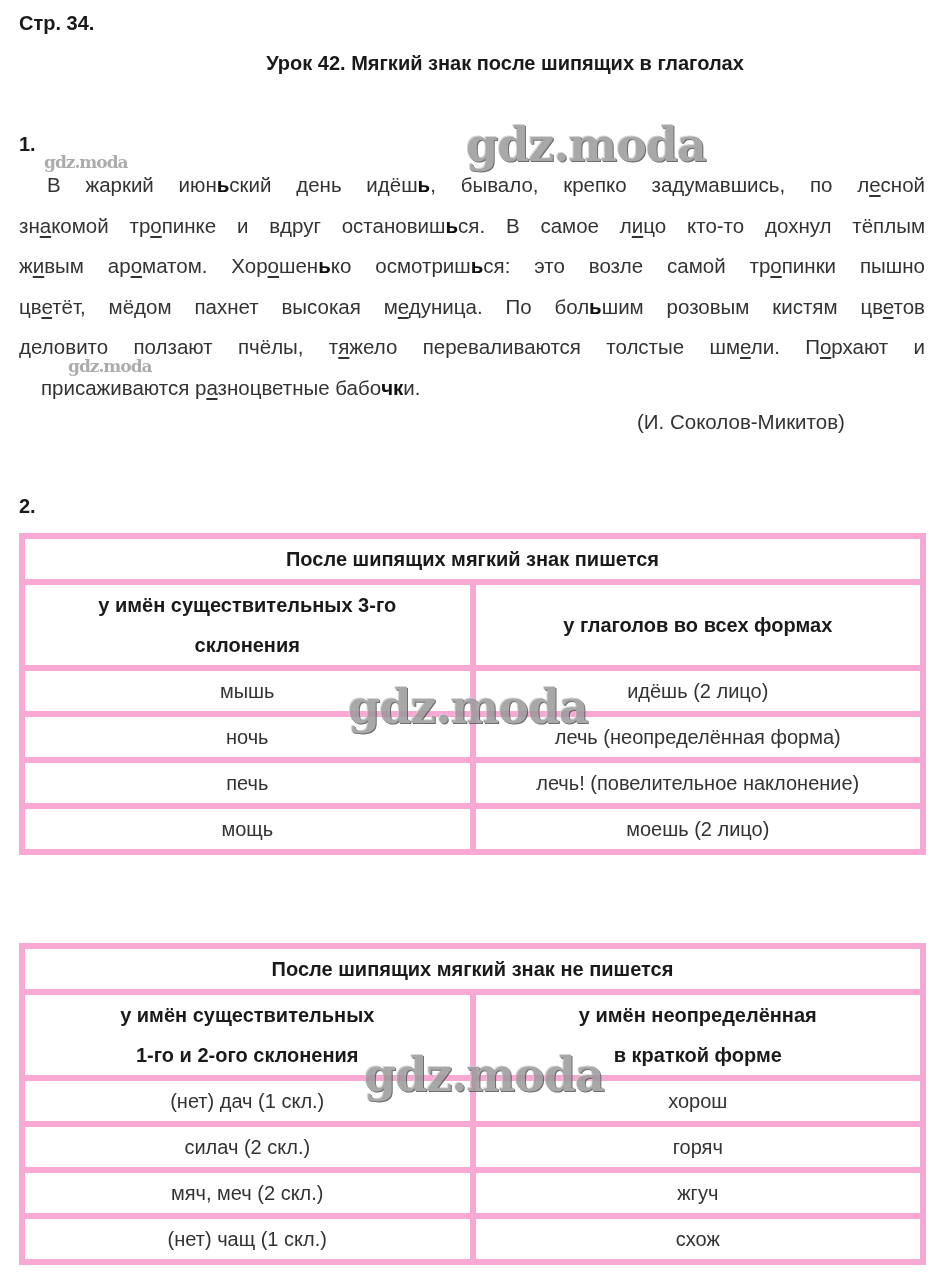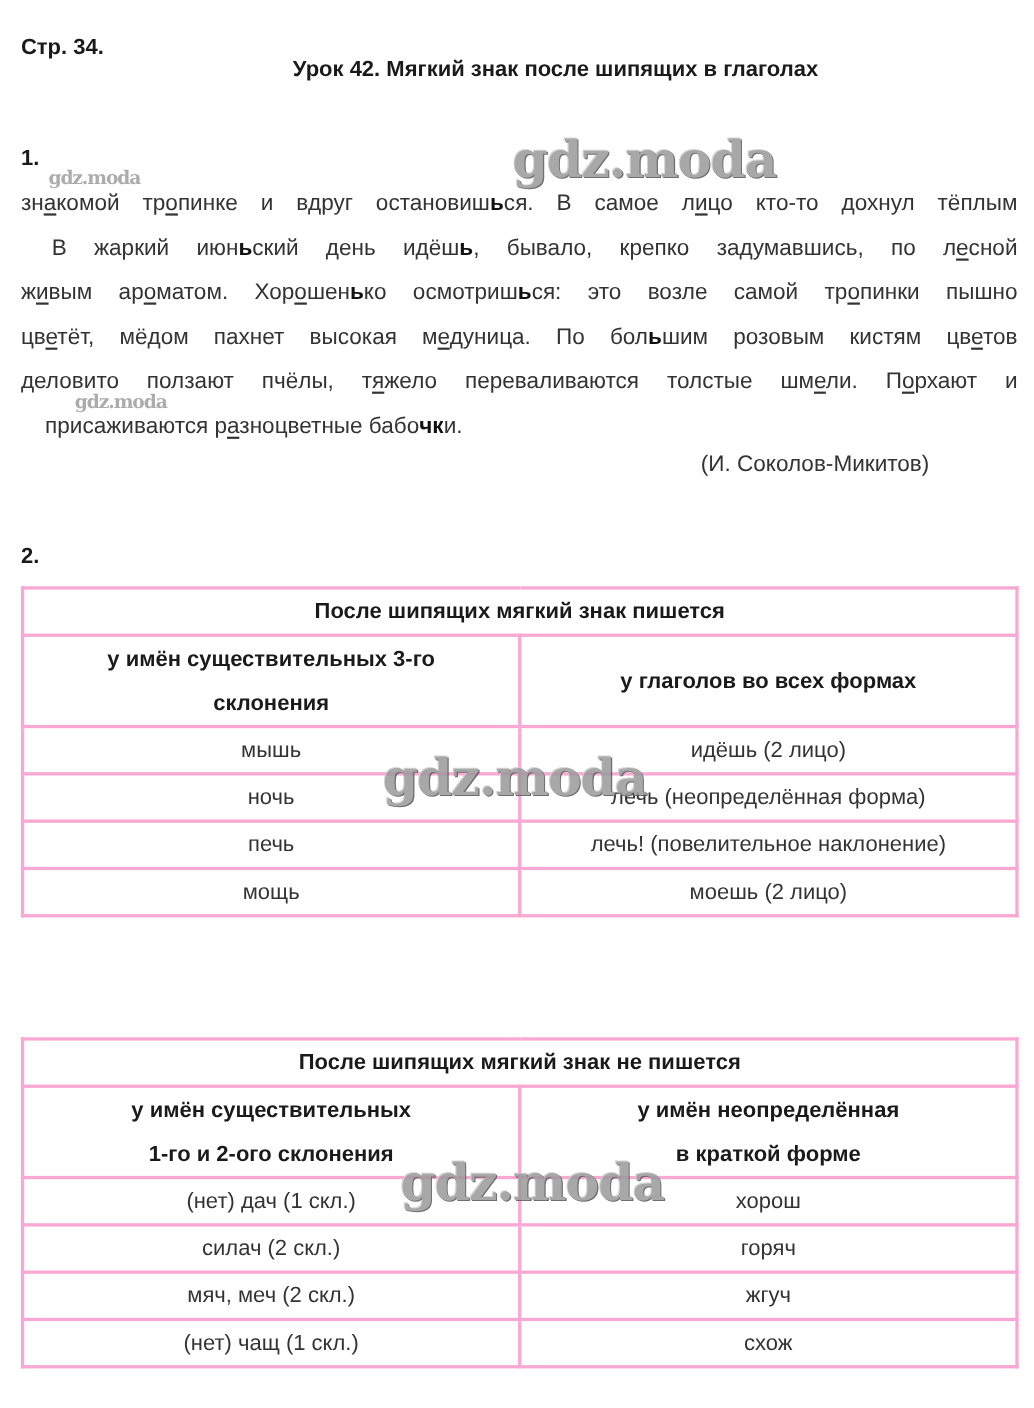--- a/index.html
+++ b/index.html
@@ -2,21 +2,21 @@
 <html><head>
 <meta charset="utf-8">
 <style>
   html, body { margin: 0; padding: 0; background: #ffffff; }
   body {
     width: 940px; height: 1280px; position: relative; overflow: hidden;
     font-family: "Liberation Sans", sans-serif; color: #222222;
   }
   .page-num {
     position: absolute; left: 19px; top: 12px;
-    font-size: 20px; font-weight: bold; color: #1a1a1a; margin-top: 20px;
+    font-size: 20px; font-weight: bold; color: #1a1a1a;
   }
   .lesson-title {
     position: absolute; left: 0; width: 1010px; top: 52px; text-align: center;
     font-size: 20px; font-weight: bold; color: #1a1a1a;
   }
   .task-num {
     position: absolute; left: 19px; font-size: 20px; font-weight: bold; color: #1a1a1a;
   }
   .para {
     position: absolute; left: 19px; width: 906px; top: 165px;
@@ -28,21 +28,21 @@
   .para .b { font-weight: bold; color: #111; }
   .para .u { text-decoration: underline; text-underline-offset: 3px; text-decoration-thickness: 2px; }
   .author {
     position: absolute; left: 637px; top: 410px; font-size: 20.5px; color: #333;
   }
   table.rules {
     position: absolute; left: 19px; width: 907px; border-collapse: collapse;
     font-size: 20px; color: #333333;
   }
   table.rules td, table.rules th {
-    border: 3px solid #f9a8d4; text-align: center; vertical-align: middle; padding: 0 6px;
+    border: 6px solid #f9a8d4; text-align: center; vertical-align: middle; padding: 0 6px;
   }
   table.rules th { font-weight: bold; color: #1a1a1a; }
   table.rules th.title { height: 40px; }
   table.rules th.sub { line-height: 40px; height: 80px; width: 50%; }
   table.rules td { height: 40px; }
   .wm {
     position: absolute; font-family: "DejaVu Serif", serif; font-weight: bold;
     color: #9a9a9a; letter-spacing: -1px; pointer-events: none;
     text-shadow: 1px 1px 0 #555, -1px -1px 0 #cfcfcf;
   }
@@ -50,22 +50,22 @@
   .wm.small { font-size: 17px; opacity: 0.7; color: #8a8a8a; text-shadow: none; }
 </style>
 </head>
 <body>
 
 <div class="page-num">Стр. 34.</div>
 <div class="lesson-title">Урок 42. Мягкий знак после шипящих в глаголах</div>
 
 <div class="task-num" style="top:133px;">1.</div>
 <div class="para" id="para">
+    <span class="line indent"><span>В жаркий июн</span><span class="b">ь</span><span>ский день идёш</span><span class="b">ь</span><span>, бывало, крепко задумавшись, по л</span><span class="u">е</span><span>сной</span></span>
     <span class="line"><span>зн</span><span class="u">а</span><span>комой тр</span><span class="u">о</span><span>пинке и вдруг остановиш</span><span class="b">ь</span><span>ся. В самое л</span><span class="u">и</span><span>цо кто-то дохнул тёплым</span></span>
-    <span class="line indent"><span>В жаркий июн</span><span class="b">ь</span><span>ский день идёш</span><span class="b">ь</span><span>, бывало, крепко задумавшись, по л</span><span class="u">е</span><span>сной</span></span>
     <span class="line"><span>ж</span><span class="u">и</span><span>вым ар</span><span class="u">о</span><span>матом. Хор</span><span class="u">о</span><span>шен</span><span class="b">ь</span><span>ко осмотриш</span><span class="b">ь</span><span>ся: это возле самой тр</span><span class="u">о</span><span>пинки пышно</span></span>
     <span class="line"><span>цв</span><span class="u">е</span><span>тёт, мёдом пахнет высокая м</span><span class="u">е</span><span>дуница. По бол</span><span class="b">ь</span><span>шим розовым кистям цв</span><span class="u">е</span><span>тов</span></span>
     <span class="line"><span>деловито ползают пчёлы, т</span><span class="u">я</span><span>жело переваливаются толстые шм</span><span class="u">е</span><span>ли. П</span><span class="u">о</span><span>рхают и</span></span>
     <span class="line last"><span>присаживаются р</span><span class="u">а</span><span>зноцветные бабо</span><span class="b">чк</span><span>и.</span></span>
   </div>
 <div class="author">(И. Соколов-Микитов)</div>
 
 <div class="task-num" style="top:495px;">2.</div>
 
 <table class="rules" style="top:533px;">

